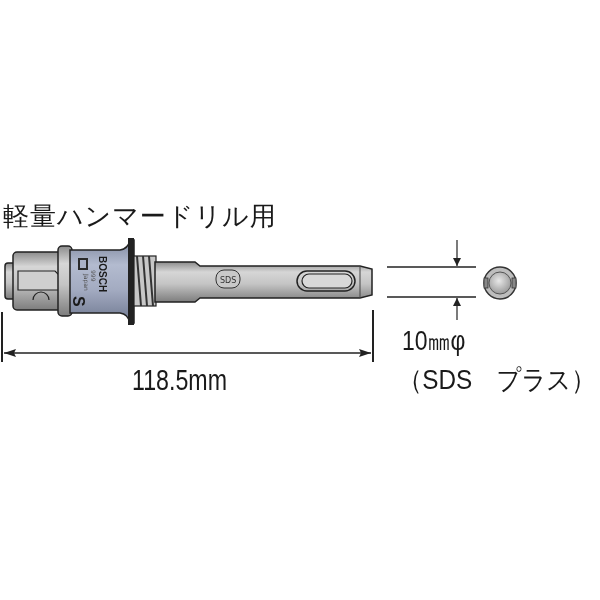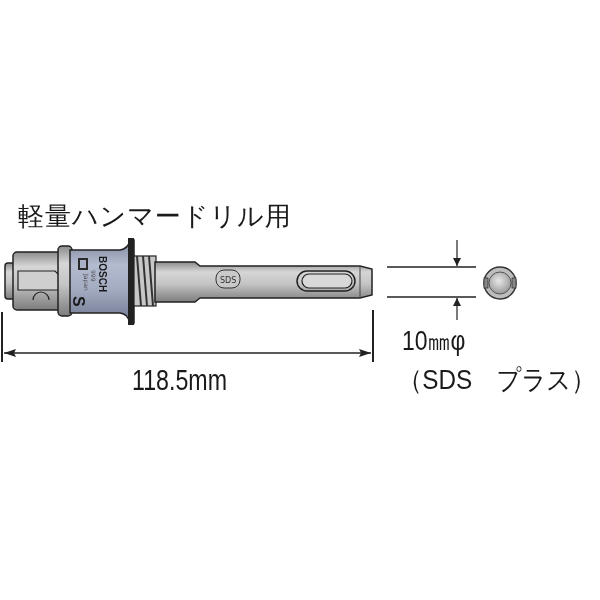--- a/index.html
+++ b/index.html
@@ -1,19 +1,19 @@
 <!DOCTYPE html>
 <html><head>
   <meta charset="utf-8">
   <style>
     html, body { margin: 0; padding: 0; background: #ffffff; }
     body { width: 600px; height: 600px; position: relative; overflow: hidden;
            font-family: "DejaVu Sans", "Liberation Sans", sans-serif; color: #1a1a1a; }
     .abs { position: absolute; }
-    .title { left: 18px; top: 199px; font-size: 26px; letter-spacing: 1px; white-space: nowrap; }
+    .title { left: 3px; top: 199px; font-size: 26px; letter-spacing: 1px; white-space: nowrap; }
     .dim-length { left: 132px; top: 364px; font-size: 29px; font-family: "Liberation Sans", sans-serif; transform: scaleX(0.8); transform-origin: left top; white-space: nowrap; }
     .dim-diam { left: 402px; top: 322px; font-size: 28px; font-family: "Liberation Sans", sans-serif; transform: scaleX(0.82); transform-origin: left top; white-space: nowrap; }
     .dim-type { left: 398px; top: 362px; font-size: 27px; font-family: "Liberation Sans", sans-serif; white-space: pre; transform: scaleX(0.9); transform-origin: left top; }
     svg.drawing { position: absolute; left: 0; top: 0; }
     .brand { font-family: "Liberation Sans", sans-serif; font-weight: bold; }
   </style>
 </head>
 <body>
 
 <div class="abs title">軽量ハンマードリル用</div>

